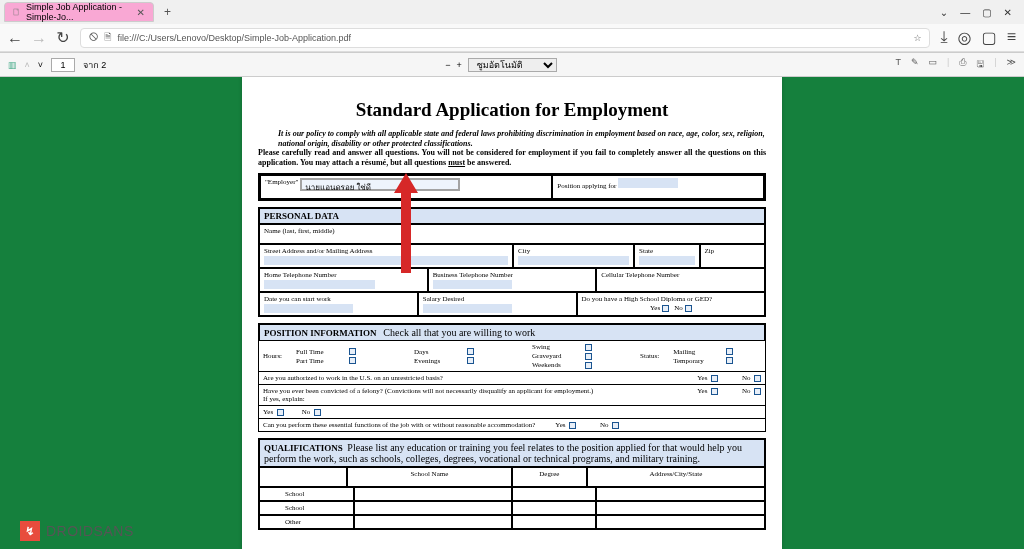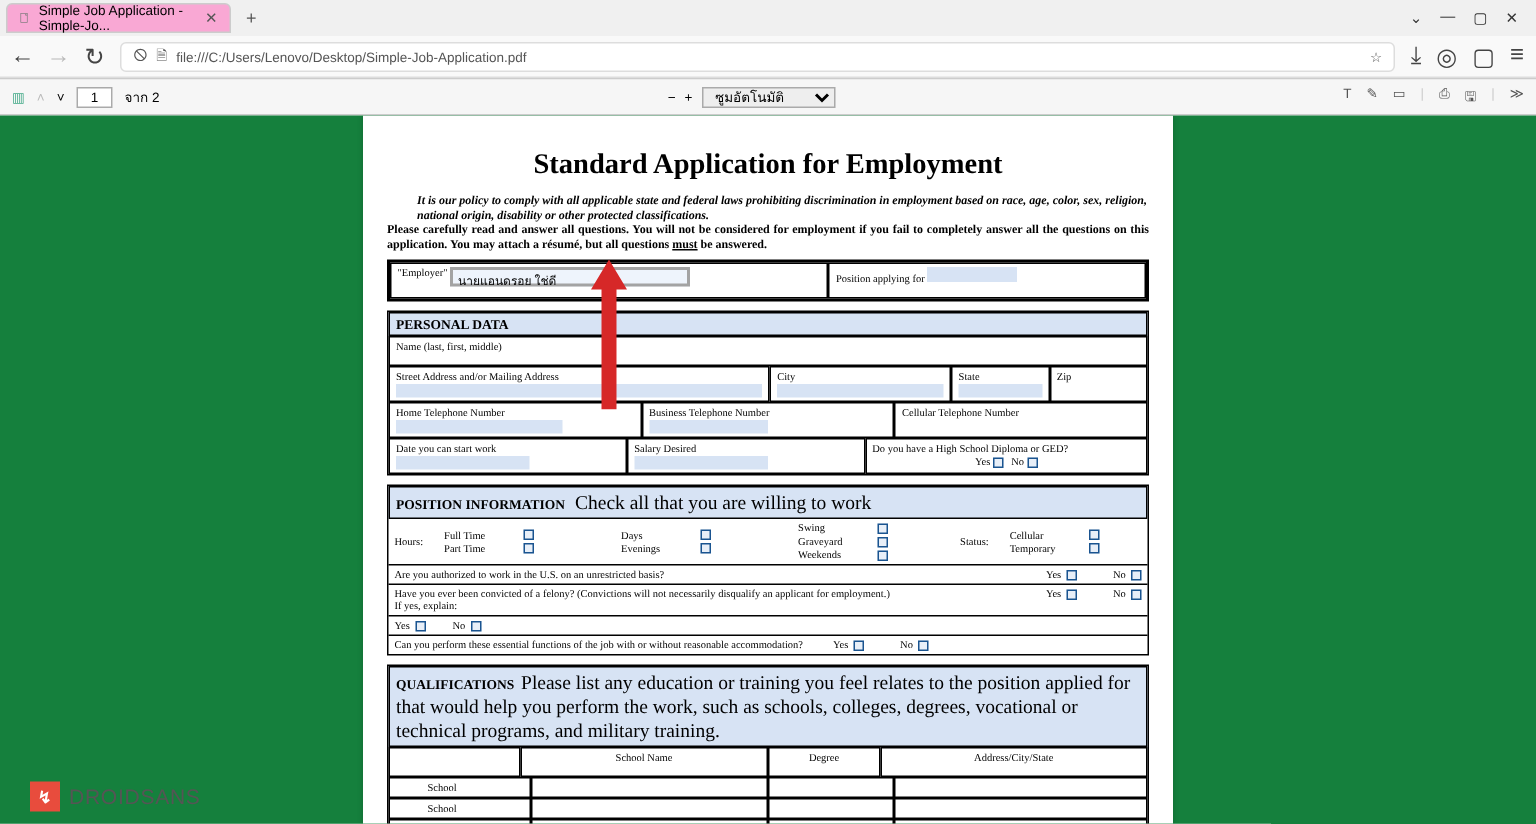--- a/index.html
+++ b/index.html
@@ -35,21 +35,21 @@
 .policy .italic { font-style: italic; font-weight: bold; display: block; text-align: left; padding-left: 20px; }
 .policy .bold { font-weight: bold; }
 .policy u { text-decoration: underline; margin-top: 32px; }
 
 .form-table { width: 100%; border: 1.5px solid #000; margin-bottom: 4px; }
 .form-row { display: flex; }
 .cell { border: 0.5px solid #000; padding: 2px 4px; font-size: 7px; font-family: 'Times New Roman', serif; min-height: 20px; position: relative; }
 .shaded { background: #d7e3f4; }
 .cell-tall { min-height: 24px; }
 .section-header { background: #d7e3f4; border: 1.5px solid #000; padding: 2px 4px; font-size: 9px; font-family: 'Times New Roman', serif; font-weight: bold; }
-.sub { font-weight: normal; font-size: 13px; }
+.sub { font-weight: normal; font-size: 10px; }
 
 .input-box { border: 2px solid #a3a3a3; background: #eef4fc; padding: 1px 3px; font-size: 8px; color: #000; height: 13px; display: inline-block; }
 .checkbox { width: 7px; height: 7px; border: 1px solid #1a5490; display: inline-block; vertical-align: middle; background: #e8eff8; }
 
 .opt-row { display: flex; align-items: center; gap: 14px; padding: 1px 4px; font-size: 7px; font-family: 'Times New Roman', serif; }
 .opt-col { display: flex; flex-direction: column; gap: 1px; font-size: 7px; }
 .opt-item { display: flex; align-items: center; gap: 6px; justify-content: space-between; }
 
 .q-row { padding: 2px 4px; font-size: 7px; font-family: 'Times New Roman', serif; border-top: 0.5px solid #000; display: flex; align-items: flex-start; gap: 20px; }
 .q-text { flex: 1; }
@@ -215,21 +215,21 @@
             </div>
           <div class="opt-item">
               <span>Weekends</span>
               <span class="checkbox"></span>
             </div>
         </div>
         <div style="width:20px;"></div>
         <span>Status:</span>
         <div class="opt-col" style="width:60px;">
           <div class="opt-item">
-              <span>Cellular</span>
+              <span>Mailing</span>
               <span class="checkbox"></span>
             </div>
           <div class="opt-item">
               <span>Temporary</span>
               <span class="checkbox"></span>
             </div>
         </div>
       </div>
       <div class="q-row">
         <span class="q-text">Are you authorized to work in the U.S. on an unrestricted basis?</span>

